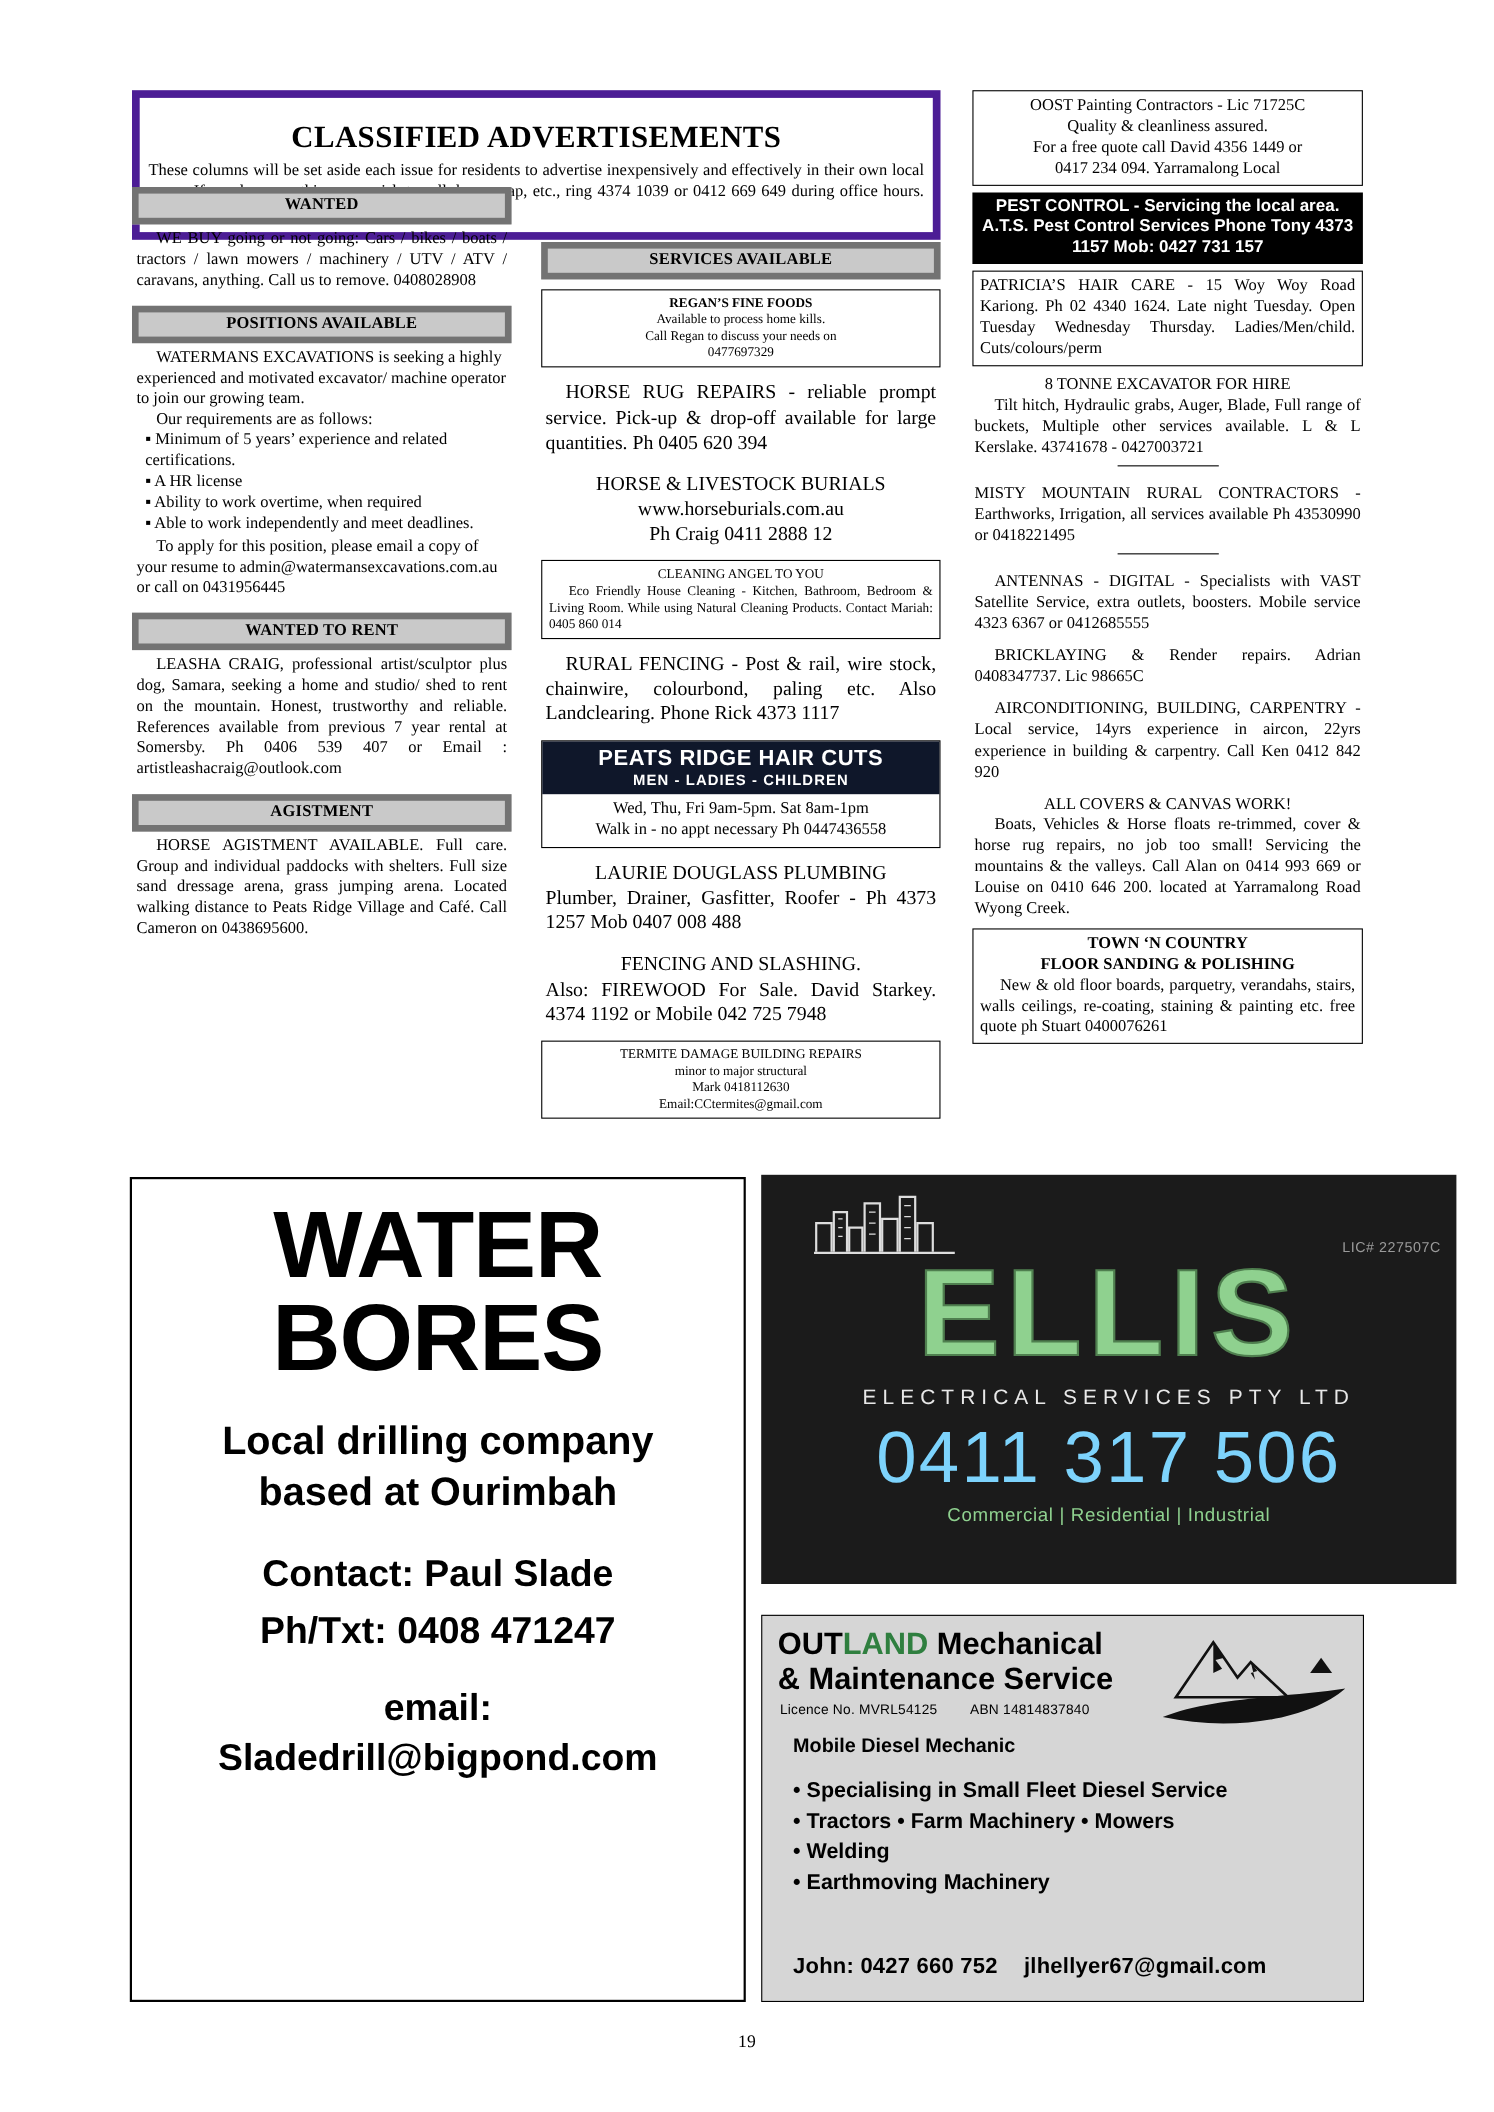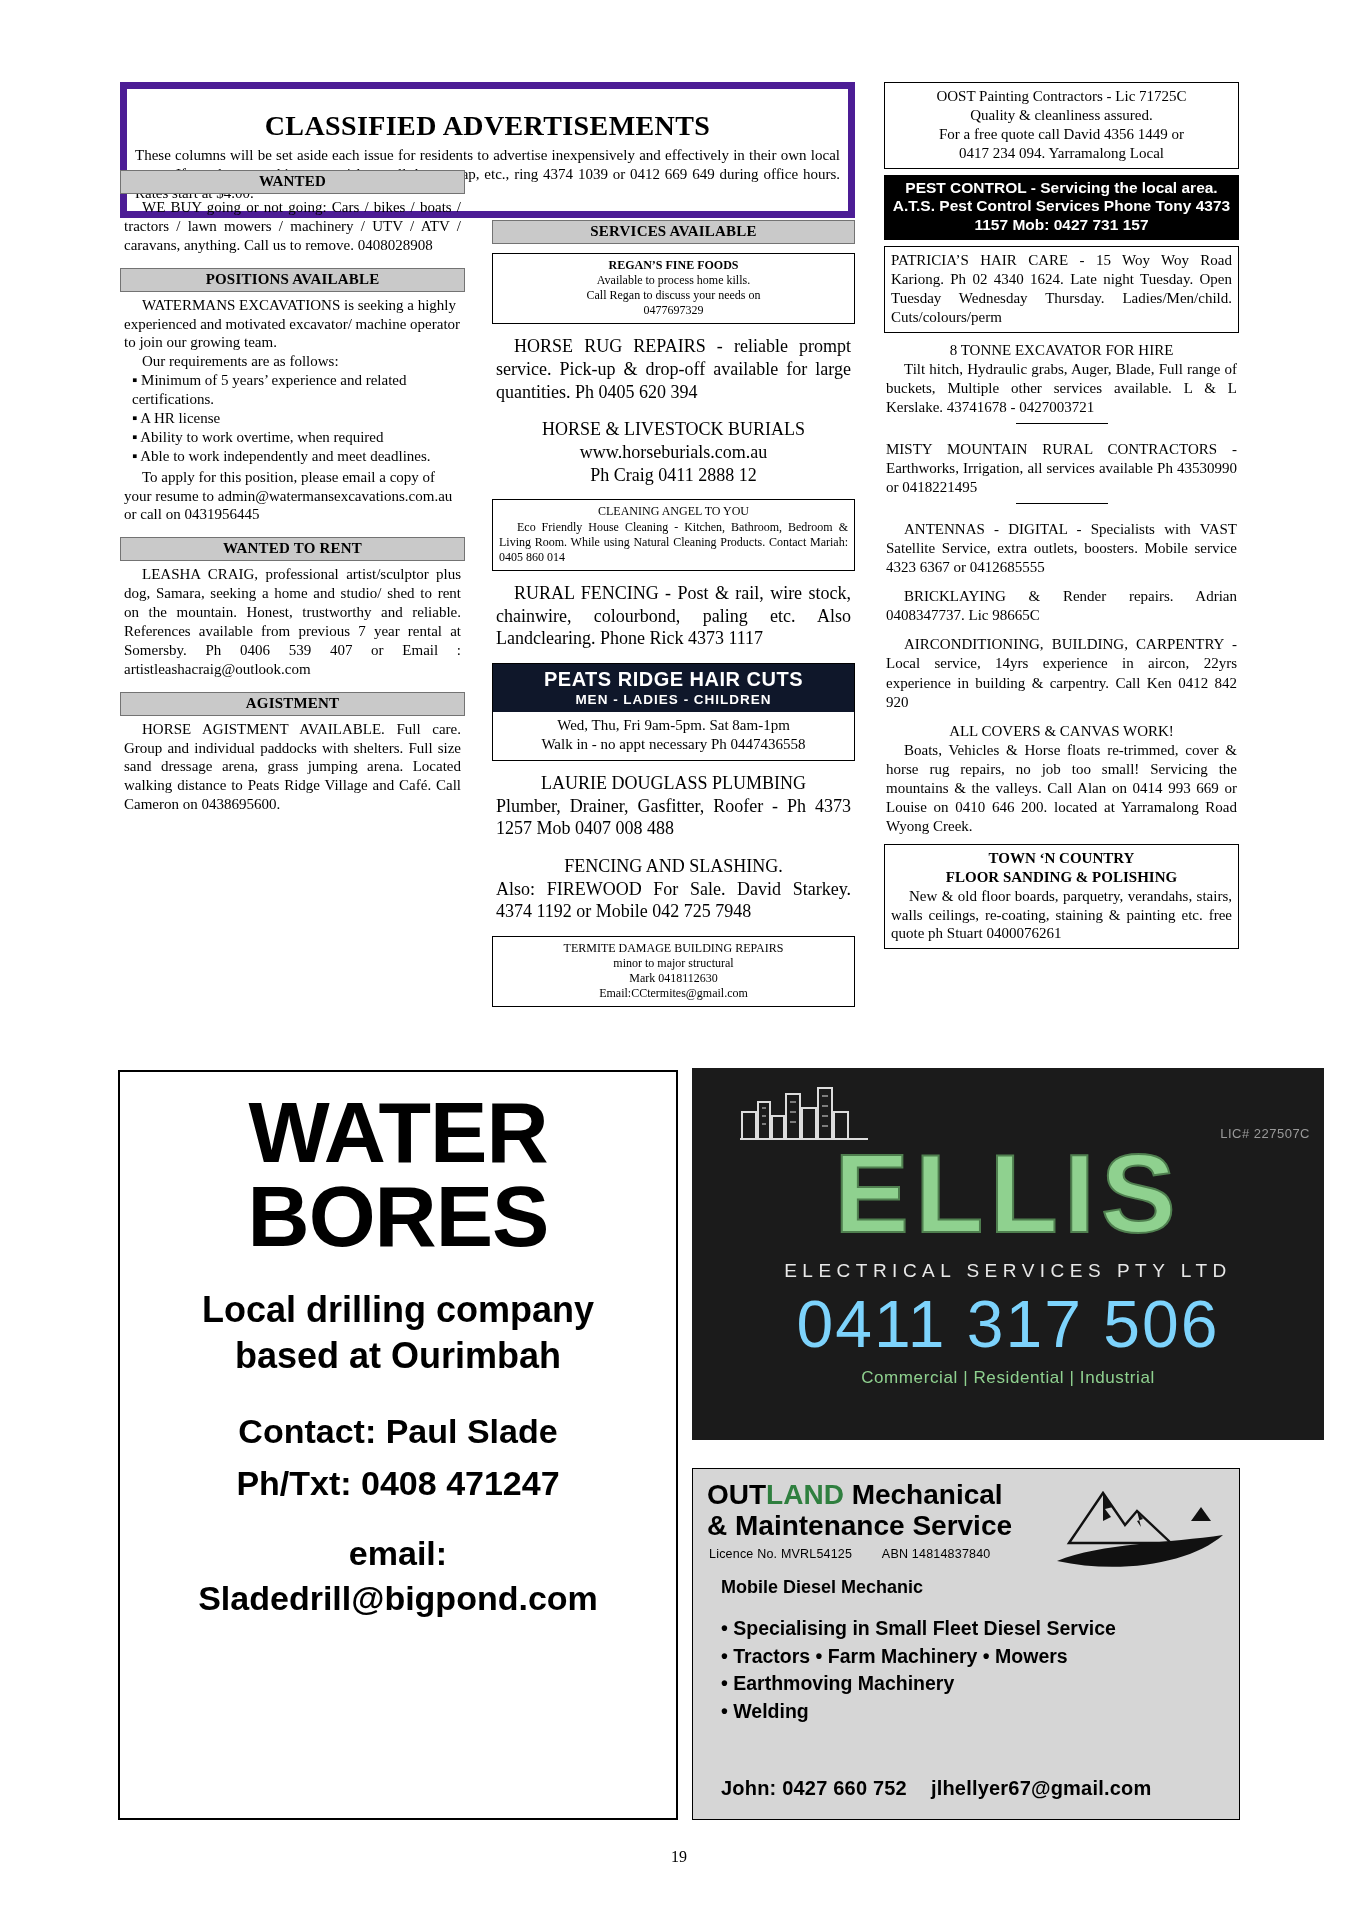--- a/index.html
+++ b/index.html
@@ -21,21 +21,21 @@
     box-sizing: border-box;
   }
 
   
   .box {
     border: 1px solid #000;
     box-sizing: border-box;
   }
   .bar {
     background: #c9c9c9;
-    border: 1px solid #737373;
+    border: 6px solid #737373;
     text-align: center;
     font-weight: bold;
     font-size: 15px;
     letter-spacing: 0.2px;
     padding: 2px 0 3px 0;
     box-sizing: border-box;
   }
   .ctr { text-align: center; }
   .just { text-align: justify; }
   .bold { font-weight: bold; }
@@ -512,22 +512,22 @@
       <div>&amp; Maintenance Service</div>
     </div>
     <div class="ol-lic">
       <span style="margin-left:0">Licence No. MVRL54125</span>
       <span>ABN 14814837840</span>
     </div>
     <div class="ol-head">Mobile Diesel Mechanic</div>
     <div class="ol-list">
       <div>• Specialising in Small Fleet Diesel Service</div>
       <div>• Tractors  • Farm Machinery  • Mowers</div>
+      <div>• Welding</div>
       <div>• Earthmoving Machinery</div>
-      <div>• Welding</div>
     </div>
     <div class="ol-foot">
       <span>John: 0427 660 752</span><span class="gap"></span><span>jlhellyer67@gmail.com</span>
     </div>
   </div>
 
   <div class="pageno">19</div>
 </div>
 
 </body></html>

